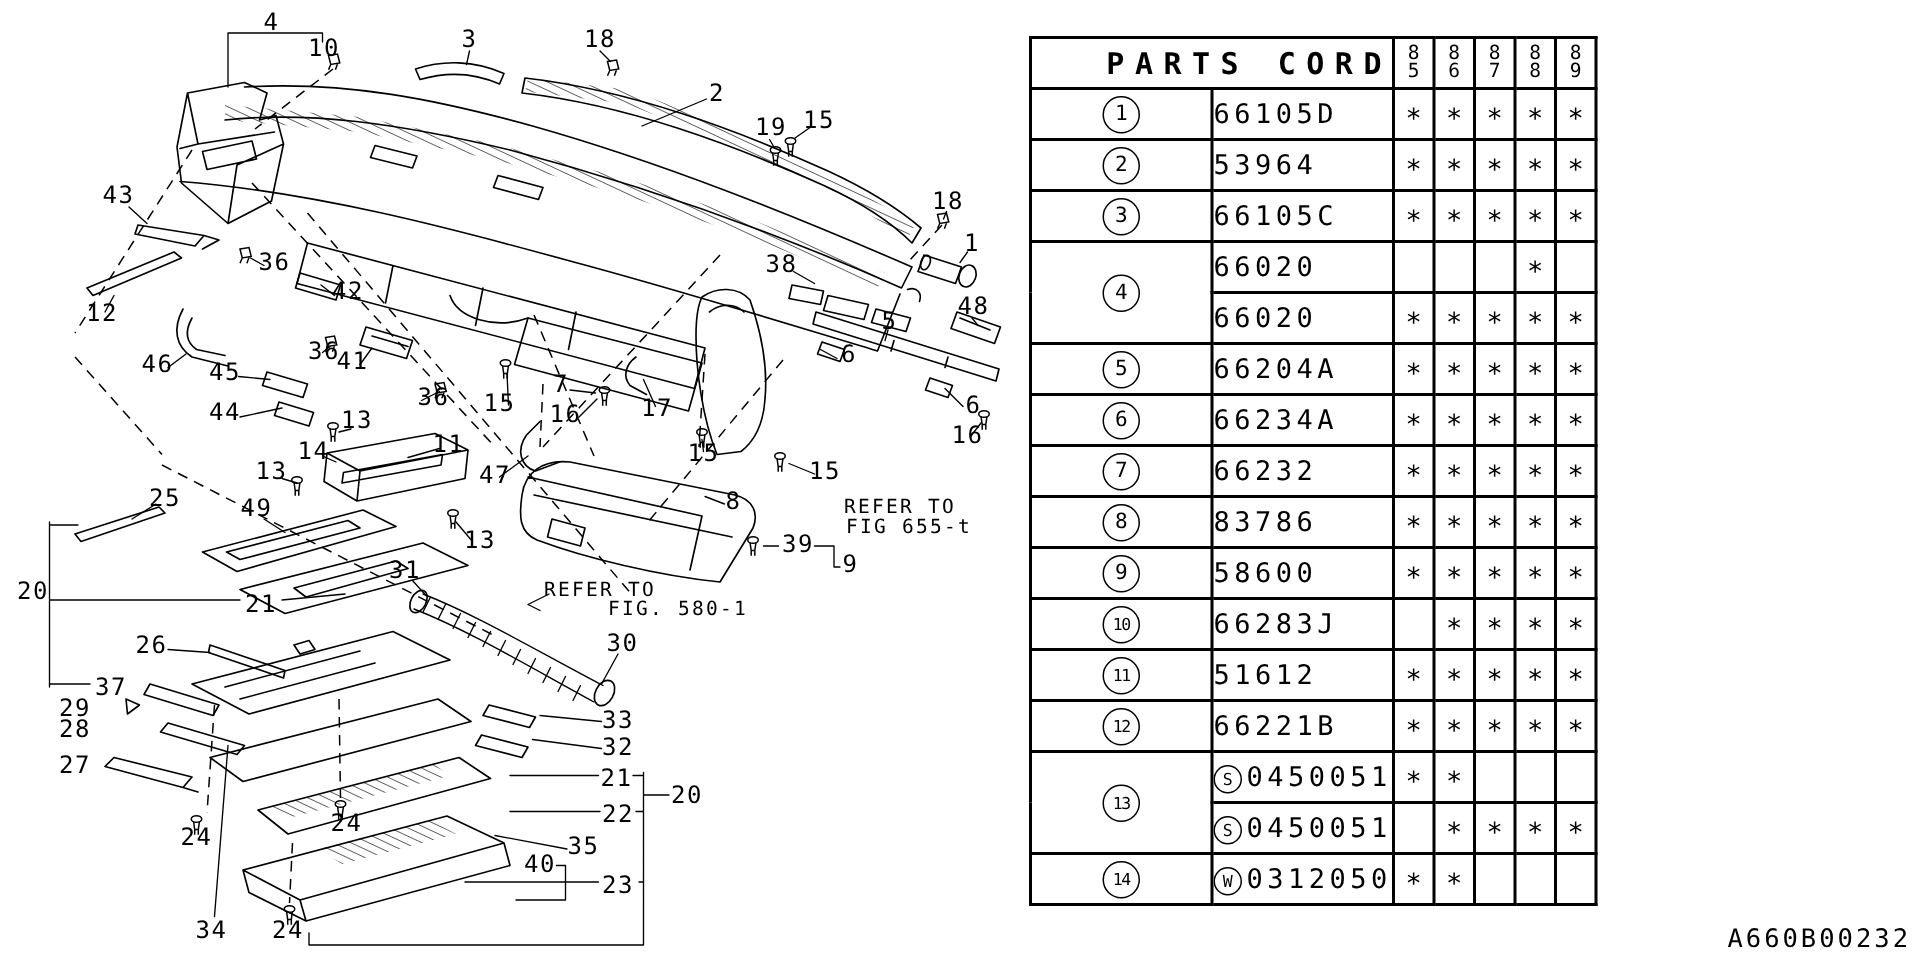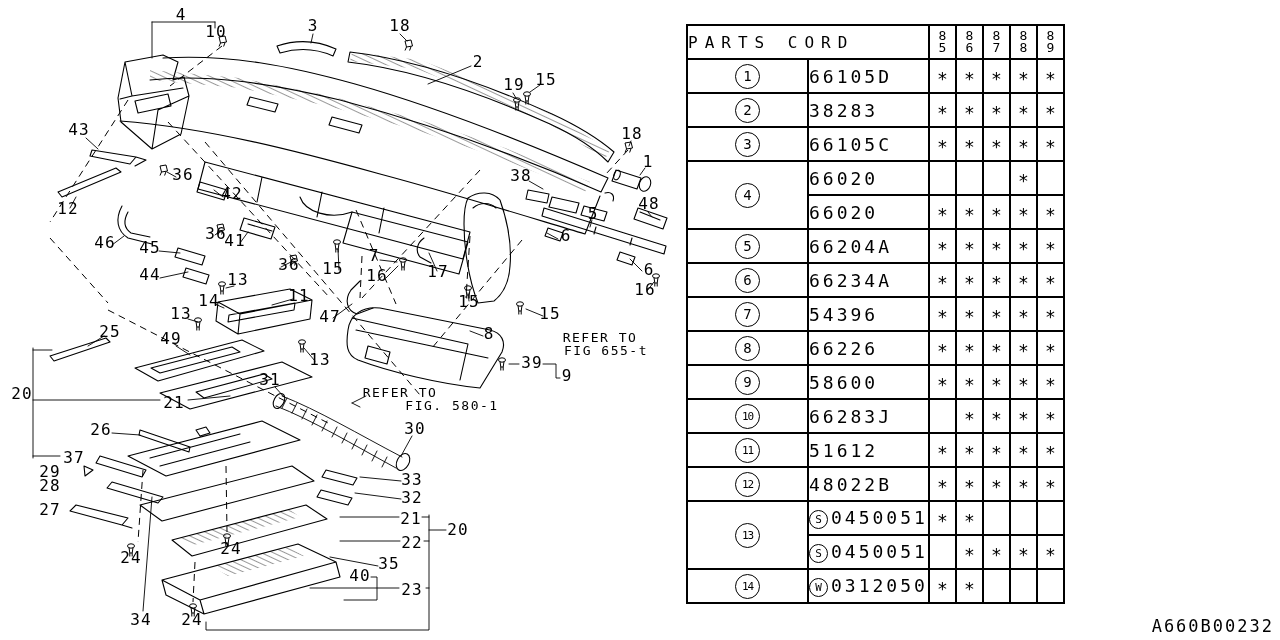--- a/index.html
+++ b/index.html
@@ -12,21 +12,21 @@
   #diagram{position:absolute;left:0;top:0;}
   #diagram .lw{stroke:#000;fill:none;stroke-width:1.1;stroke-linejoin:round;stroke-linecap:round;}
   #diagram .thin{stroke-width:0.9;}
   #diagram .dash{stroke:#000;fill:none;stroke-width:1;stroke-dasharray:7 5;}
   #diagram text{font-family:"DejaVu Sans Mono","Liberation Mono",monospace;font-size:16px;letter-spacing:1px;fill:#000;}
   #diagram text.note{font-size:13px;letter-spacing:1.5px;}
   
   .parts-table-wrap{position:absolute;left:686px;top:24px;}
   table.parts{border-collapse:collapse;table-layout:fixed;width:366px;}
   table.parts th,table.parts td{border:2px solid #000;padding:0;height:32px;overflow:hidden;}
-  th.title{width:240px;font-weight:normal;font-size:16px;letter-spacing:7px;text-align:left;}
+  th.title{width:240px;font-weight:bold;font-size:20px;letter-spacing:7px;text-align:right;}
   th.yh{width:25px;font-weight:normal;}
   th.yh span{display:block;line-height:12px;font-size:13px;text-align:center;}
   td.ref{width:37px;text-align:center;vertical-align:middle;}
   .circ{display:inline-flex;align-items:center;justify-content:center;width:23px;height:23px;border:1.6px solid #000;border-radius:50%;font-size:14px;}
   .circ.two{font-size:11px;letter-spacing:-1px;}
   td.code{font-size:18px;letter-spacing:3px;padding-left:11px;white-space:nowrap;}
   .pfx{display:inline-flex;align-items:center;justify-content:center;width:17px;height:17px;border:1.4px solid #000;border-radius:50%;font-size:11px;letter-spacing:0;margin-right:3px;vertical-align:1px;}
   td.yr{text-align:center;font-size:18px;line-height:1;}
   
   .figcode{position:absolute;right:6px;bottom:4px;font-size:17px;letter-spacing:2px;}
@@ -280,21 +280,21 @@
           <td class="ref" rowspan="1"><span class="circ">1</span></td>
           <td class="code">66105D</td>
           <td class="yr">∗</td>
           <td class="yr">∗</td>
           <td class="yr">∗</td>
           <td class="yr">∗</td>
           <td class="yr">∗</td>
         </tr>
         <tr>
           <td class="ref" rowspan="1"><span class="circ">2</span></td>
-          <td class="code">38283</td>
+          <td class="code">53964</td>
           <td class="yr">∗</td>
           <td class="yr">∗</td>
           <td class="yr">∗</td>
           <td class="yr">∗</td>
           <td class="yr">∗</td>
         </tr>
         <tr>
           <td class="ref" rowspan="1"><span class="circ">3</span></td>
           <td class="code">66105C</td>
           <td class="yr">∗</td>
@@ -333,30 +333,30 @@
           <td class="ref" rowspan="1"><span class="circ">6</span></td>
           <td class="code">66234A</td>
           <td class="yr">∗</td>
           <td class="yr">∗</td>
           <td class="yr">∗</td>
           <td class="yr">∗</td>
           <td class="yr">∗</td>
         </tr>
         <tr>
           <td class="ref" rowspan="1"><span class="circ">7</span></td>
-          <td class="code">54396</td>
+          <td class="code">66232</td>
           <td class="yr">∗</td>
           <td class="yr">∗</td>
           <td class="yr">∗</td>
           <td class="yr">∗</td>
           <td class="yr">∗</td>
         </tr>
         <tr>
           <td class="ref" rowspan="1"><span class="circ">8</span></td>
-          <td class="code">66226</td>
+          <td class="code">83786</td>
           <td class="yr">∗</td>
           <td class="yr">∗</td>
           <td class="yr">∗</td>
           <td class="yr">∗</td>
           <td class="yr">∗</td>
         </tr>
         <tr>
           <td class="ref" rowspan="1"><span class="circ">9</span></td>
           <td class="code">58600</td>
           <td class="yr">∗</td>
@@ -378,21 +378,21 @@
           <td class="ref" rowspan="1"><span class="circ two">11</span></td>
           <td class="code">51612</td>
           <td class="yr">∗</td>
           <td class="yr">∗</td>
           <td class="yr">∗</td>
           <td class="yr">∗</td>
           <td class="yr">∗</td>
         </tr>
         <tr>
           <td class="ref" rowspan="1"><span class="circ two">12</span></td>
-          <td class="code">48022B</td>
+          <td class="code">66221B</td>
           <td class="yr">∗</td>
           <td class="yr">∗</td>
           <td class="yr">∗</td>
           <td class="yr">∗</td>
           <td class="yr">∗</td>
         </tr>
         <tr>
           <td class="ref" rowspan="2"><span class="circ two">13</span></td>
           <td class="code"><span class="pfx">S</span>045005163 (3)</td>
           <td class="yr">∗</td>

